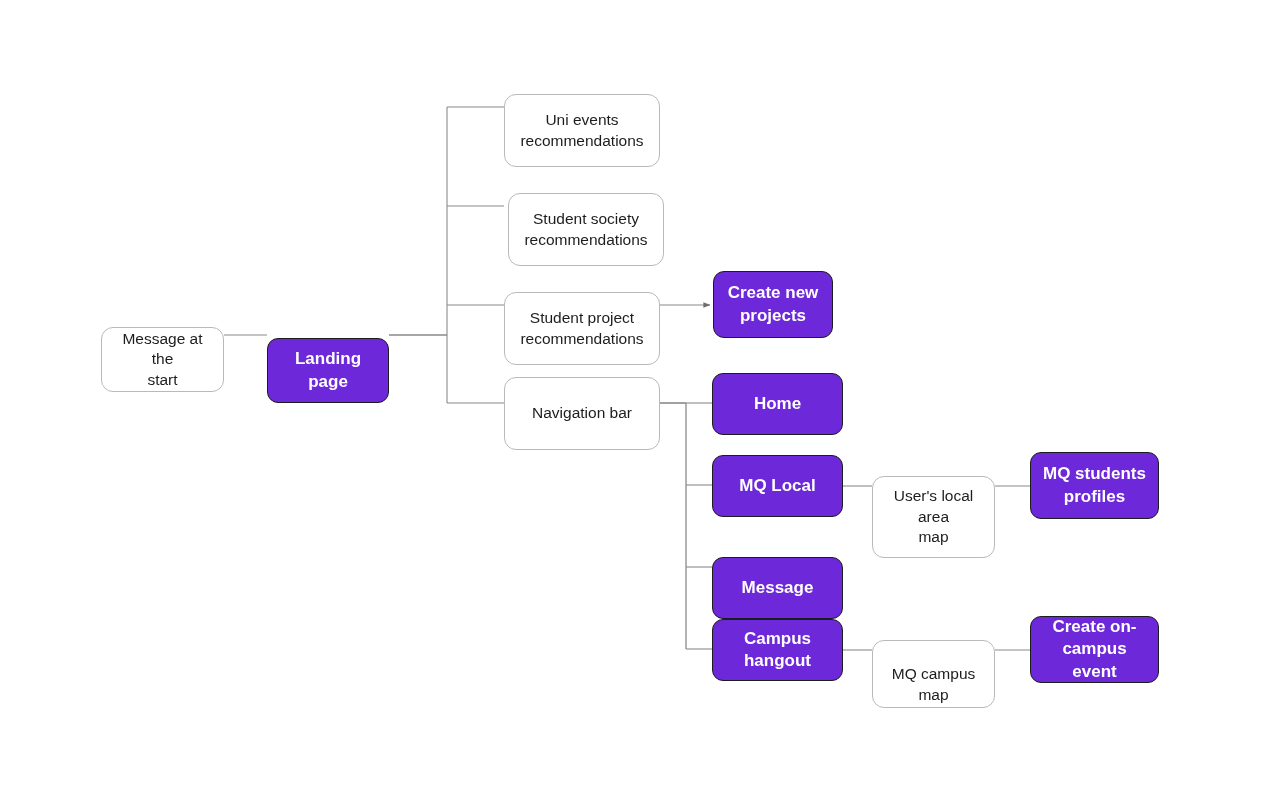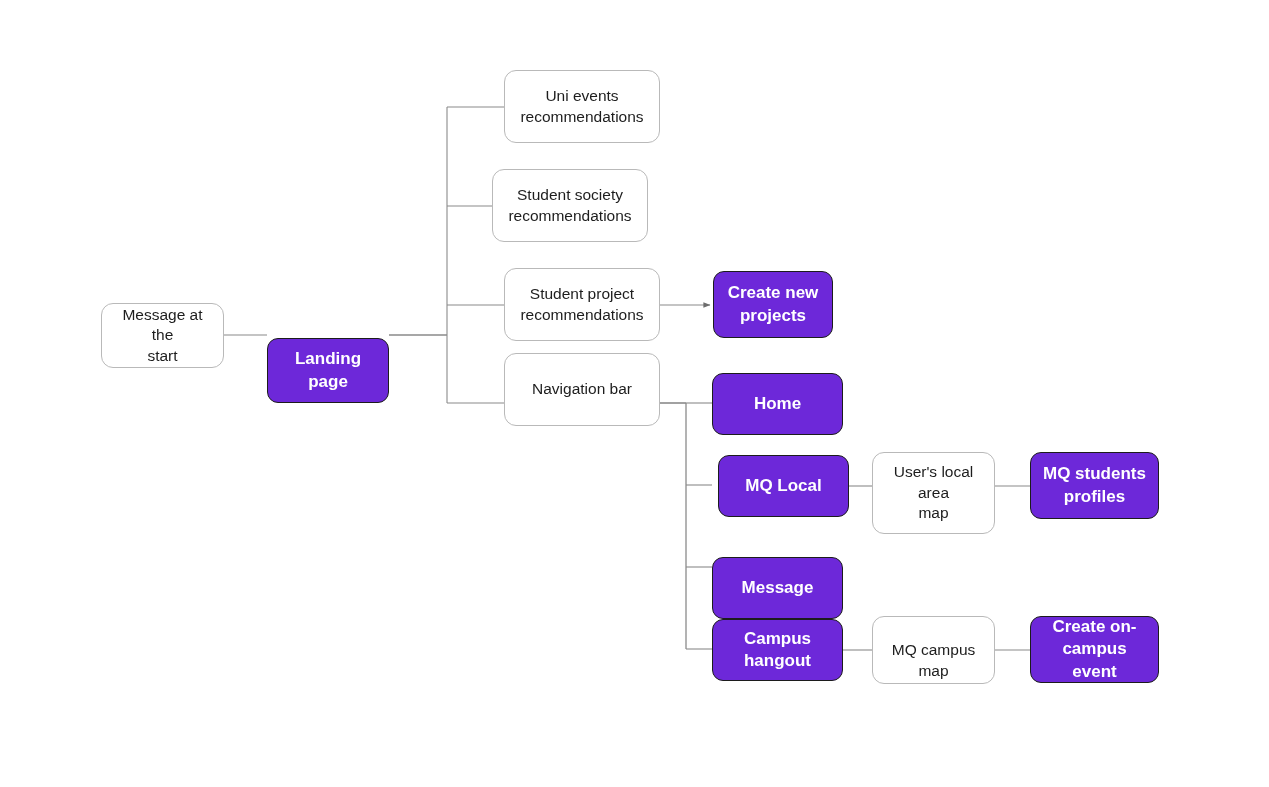--- a/index.html
+++ b/index.html
@@ -40,20 +40,21 @@
     border-radius: 12px;
     line-height: 1.32;
     padding: 2px 8px;
   }
   .node.light {
     background: #ffffff;
     border: 1px solid #b9b9b9;
     color: #1d1d1d;
     font-size: 15.5px;
     font-weight: 400;
+    margin-top: 24px;
   }
   .node.dark {
     background: #6d28d9;
     border: 1px solid #1c1c1c;
     color: #ffffff;
     font-size: 17px;
     font-weight: 600;
     border-radius: 11px;
   }
   .node .label {
@@ -100,39 +101,39 @@
         <span class="label">Message at the
 start</span>
       </div>
       <div class="node dark" style="left: 267px; top: 302px; width: 122px; height: 65px; margin-top: 36px;">
         <span class="label">Landing page</span>
       </div>
       <div class="node light" style="left: 504px; top: 70px; width: 156px; height: 73px;">
         <span class="label">Uni events
 recommendations</span>
       </div>
-      <div class="node light" style="left: 492px; top: 169px; width: 156px; height: 73px;">
+      <div class="node light" style="left: 508px; top: 169px; width: 156px; height: 73px;">
         <span class="label">Student society
 recommendations</span>
       </div>
       <div class="node light" style="left: 504px; top: 268px; width: 156px; height: 73px;">
         <span class="label">Student project
 recommendations</span>
       </div>
       <div class="node light" style="left: 504px; top: 353px; width: 156px; height: 73px;">
         <span class="label">Navigation bar</span>
       </div>
       <div class="node dark" style="left: 713px; top: 271px; width: 120px; height: 67px;">
         <span class="label">Create new
 projects</span>
       </div>
       <div class="node dark" style="left: 712px; top: 373px; width: 131px; height: 62px;">
         <span class="label">Home</span>
       </div>
-      <div class="node dark" style="left: 712px; top: 455px; width: 131px; height: 62px; margin-left: 6px;">
+      <div class="node dark" style="left: 712px; top: 455px; width: 131px; height: 62px;">
         <span class="label">MQ Local</span>
       </div>
       <div class="node dark" style="left: 712px; top: 557px; width: 131px; height: 62px;">
         <span class="label">Message</span>
       </div>
       <div class="node dark" style="left: 712px; top: 619px; width: 131px; height: 62px;">
         <span class="label">Campus hangout</span>
       </div>
       <div class="node light" style="left: 872px; top: 452px; width: 123px; height: 82px;">
         <span class="label">User's local area

